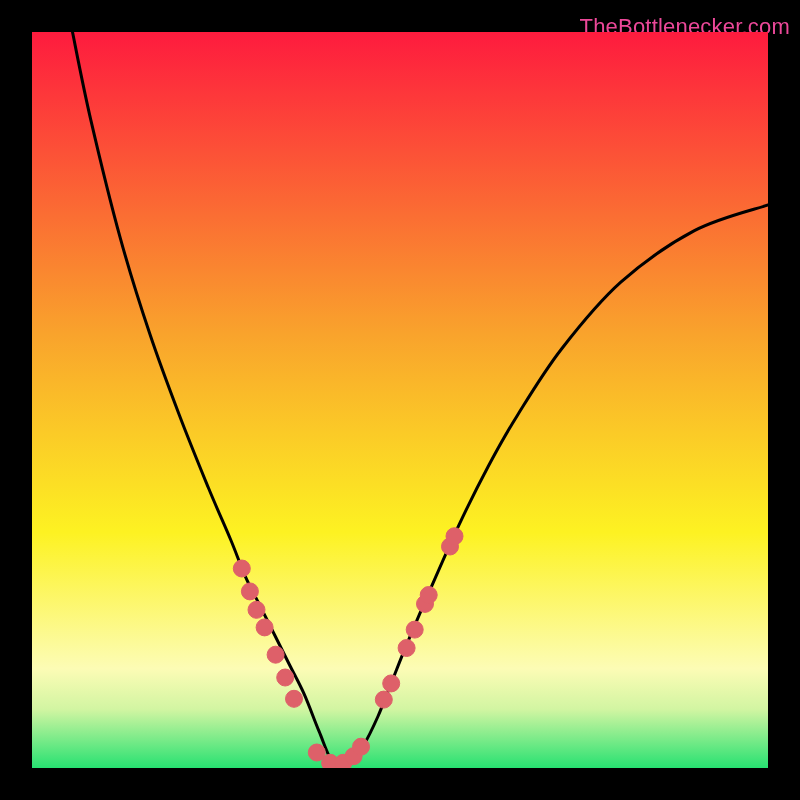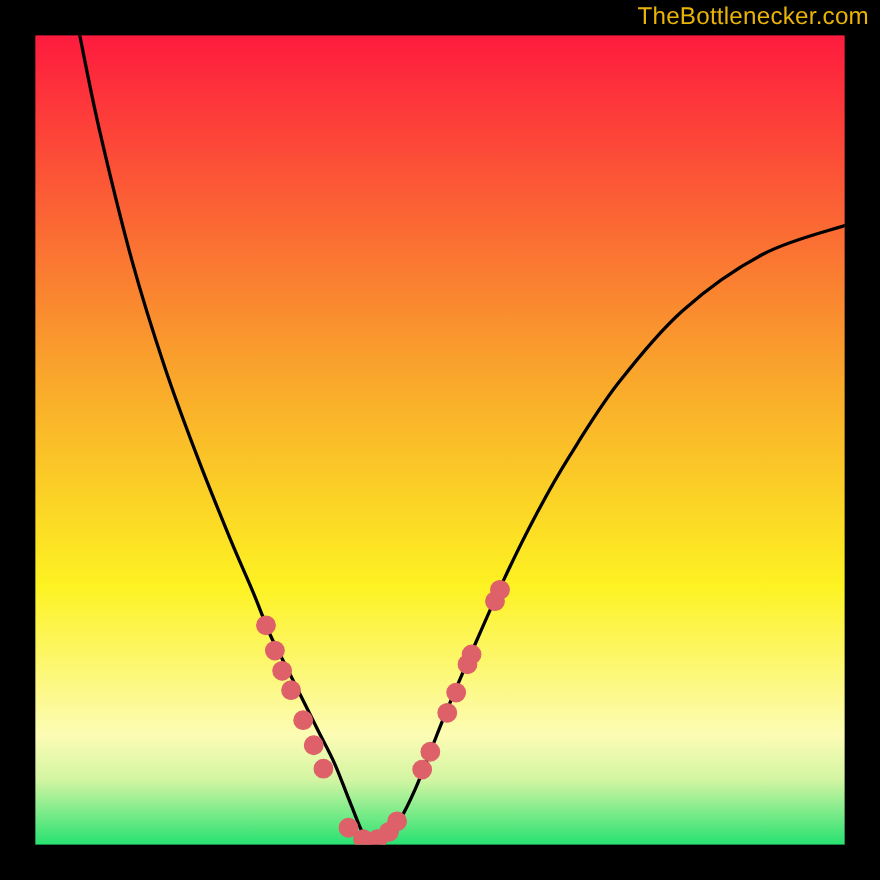--- a/index.html
+++ b/index.html
@@ -20,23 +20,23 @@
   }
   .plot-area {
     position: absolute;
     left: 0;
     top: 0;
     width: 736px;
     height: 736px;
   }
   .attribution {
     position: absolute;
-    top: 2px;
+    top: 14px;
     right: 10px;
-    color: #eab308;
+    color: #ec4899;
     font-size: 22px;
     letter-spacing: 0.2px;
     font-weight: 500;
   }
   svg { display: block; }
 </style>
 </head>
 <body>
 
 <div class="attribution">TheBottlenecker.com</div>

